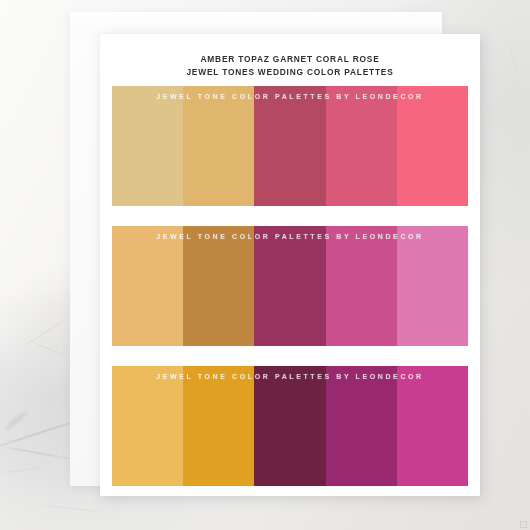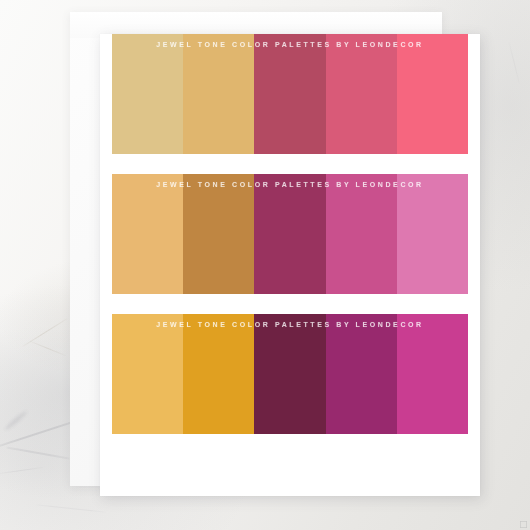--- a/index.html
+++ b/index.html
@@ -145,20 +145,24 @@
   <span class="vein v6"></span>
   <span class="vein v7"></span>
   <span class="vein v8"></span>
 
   <div id="envelope">
     <div id="envelope-flap"></div>
   </div>
 
   <div id="card" style="background: rgb(255, 255, 255);">
 
+    <div id="card-header">
+      <span class="title-line">AMBER TOPAZ GARNET CORAL ROSE</span>
+      <span class="title-line">JEWEL TONES WEDDING COLOR PALETTES</span>
+    </div>
 
     <div id="bands">
 
       <div class="band">
         <div class="swatch" style="background:#DEC489"></div>
         <div class="swatch" style="background:#E0B66E"></div>
         <div class="swatch" style="background:#B34A62"></div>
         <div class="swatch" style="background:#D95A78"></div>
         <div class="swatch" style="background:#F6667F"></div>
         <div class="watermark">JEWEL TONE COLOR PALETTES BY LEONDECOR</div>

